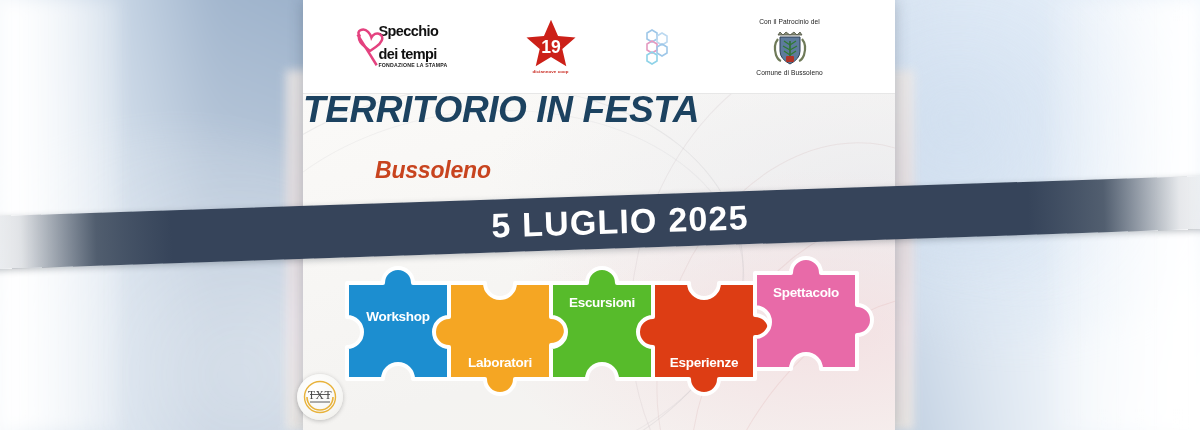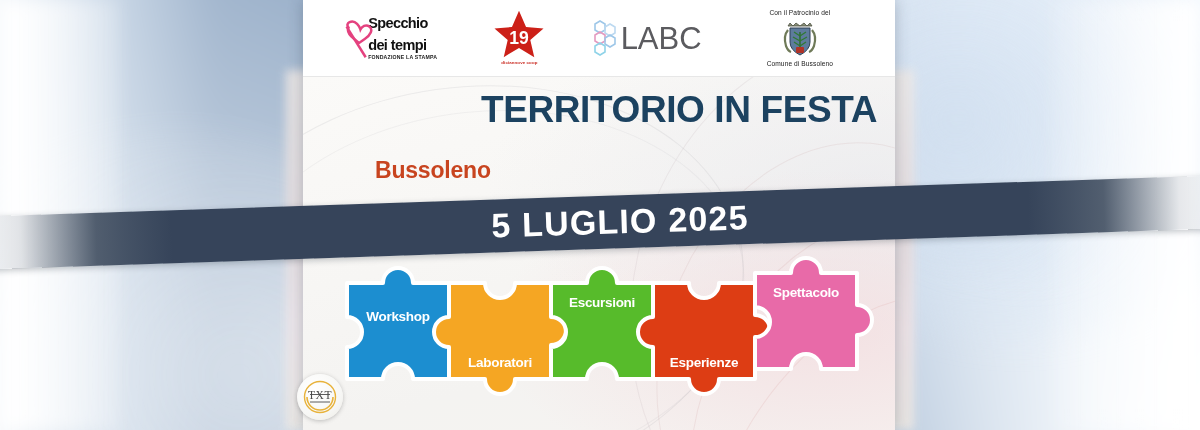--- a/index.html
+++ b/index.html
@@ -96,21 +96,21 @@
     top: 0;
     width: 592px;
     height: 430px;
     overflow: hidden;
     background: #ffffff;
     box-shadow: 0 0 14px rgba(40,55,75,0.28);
   }
   .poster-header {
     position: absolute;
     left: 0; top: 0; right: 0;
-    height: 77px;
+    height: 94px;
     background: #ffffff;
     display: flex;
     align-items: center;
     justify-content: space-around;
     padding: 0 18px;
     box-sizing: border-box;
     border-bottom: 1px solid #e7e7e7;
     z-index: 5;
   }
   .poster-body {
@@ -216,42 +216,43 @@
     white-space: nowrap;
   }
   .comune-top { margin-bottom: 2px; }
   .comune-bottom { margin-top: 2px; }
 
   
   .title-block {
     position: absolute;
     left: 0; right: 18px;
     top: 13px;
-    text-align: right;
     z-index: 3;
+    font-style: italic;
   }
   .title-l1, .title-l2 {
     display: block;
     font-family: "Liberation Sans", sans-serif;
     font-weight: bold;
     color: #1c4260;
     font-size: 37px;
     line-height: 1.06;
     letter-spacing: -0.4px;
   }
   .city {
     position: absolute;
     left: 72px;
     top: 80px;
     font-family: "Liberation Sans", sans-serif;
     font-weight: bold;
     font-size: 23px;
     color: #c8441f;
     letter-spacing: -0.2px;
     z-index: 3;
+    font-style: italic;
   }
 
   
   .date-banner {
     position: absolute;
     left: -30px;
     top: 196px;
     width: 1260px;
     height: 53px;
     transform: rotate(-1.9deg);
@@ -362,21 +363,20 @@
         <div class="logo-labc">
           <svg width="26" height="36" viewBox="0 0 26 36">
             <g fill="none" stroke-width="1.6">
               <polygon points="7,1 12,4 12,10 7,13 2,10 2,4" stroke="#9ec7e8"></polygon>
               <polygon points="17,4 22,7 22,13 17,16 12,13 12,7" stroke="#bcd9f0"></polygon>
               <polygon points="7,12 12,15 12,21 7,24 2,21 2,15" stroke="#e49ac0"></polygon>
               <polygon points="17,15 22,18 22,24 17,27 12,24 12,18" stroke="#9ec7e8"></polygon>
               <polygon points="7,23 12,26 12,32 7,35 2,32 2,26" stroke="#8fd3e8"></polygon>
             </g>
           </svg>
-          <span class="labc-word">LABC</span>
         </div>
       </div>
 
       <div class="logo-slot">
         <div class="logo-comune">
           <div class="comune-top">Con il Patrocinio del</div>
           <svg width="40" height="40" viewBox="0 0 40 40">
             <path d="M10 10 L30 10 L30 24 Q30 32 20 37 Q10 32 10 24 Z" fill="#5d7b9c" stroke="#2f4055" stroke-width="1"></path>
             <path d="M20 14 L20 32" stroke="#2a6b2a" stroke-width="1.4"></path>
             <path d="M20 18 L14 14 M20 18 L26 14 M20 23 L13 19 M20 23 L27 19 M20 28 L14 24 M20 28 L26 24" stroke="#2f7a2f" stroke-width="1.2" fill="none"></path>

